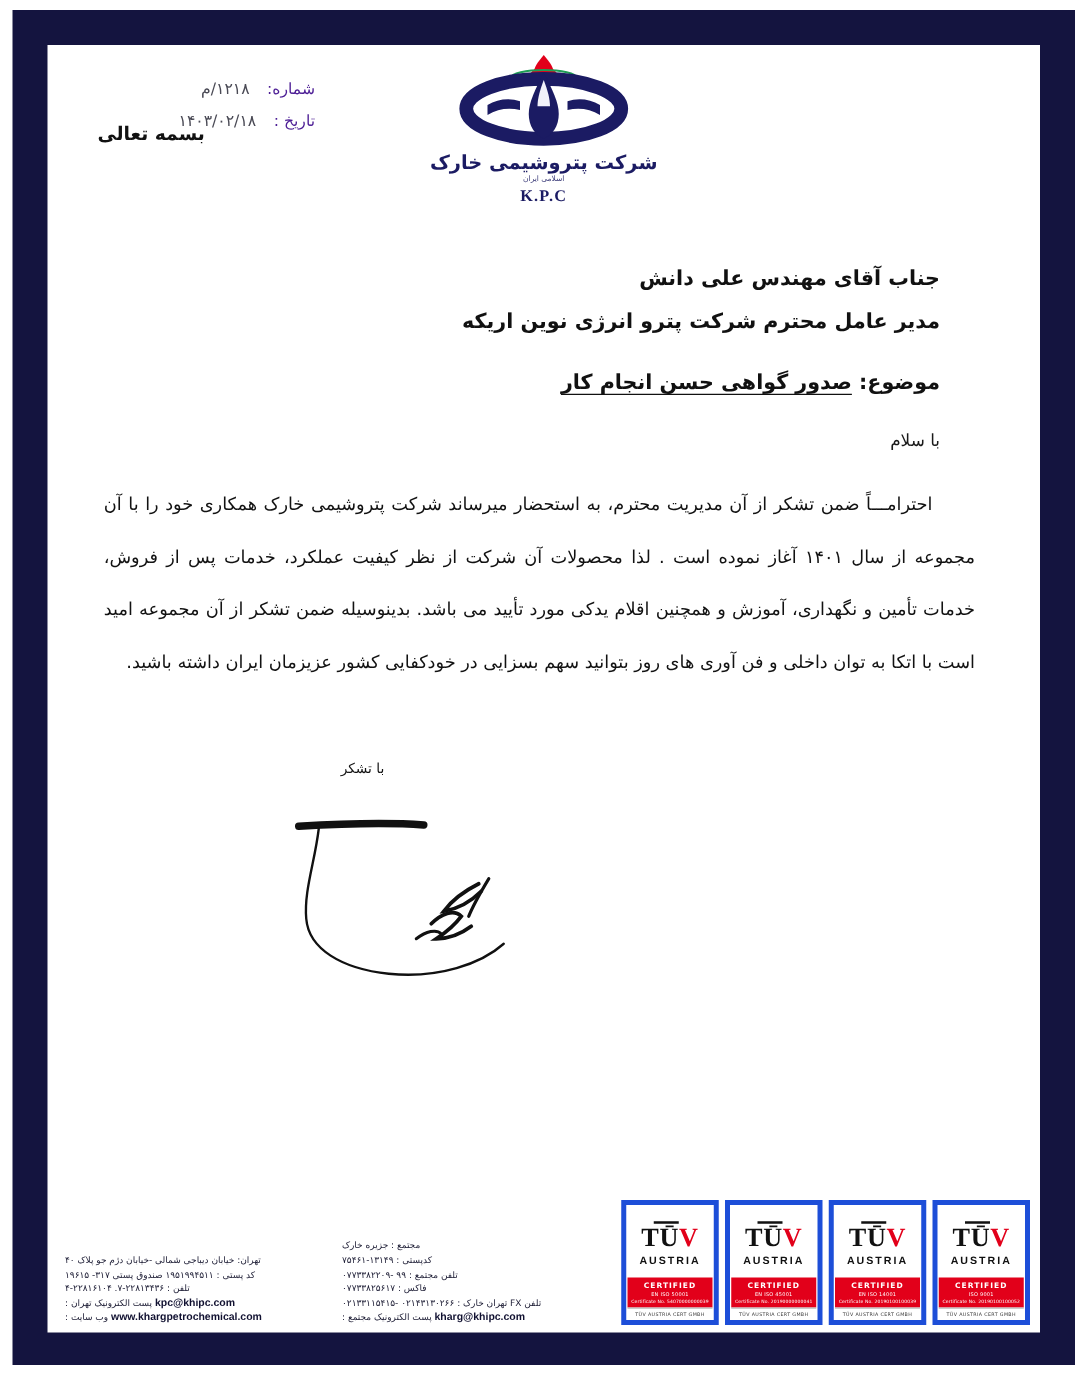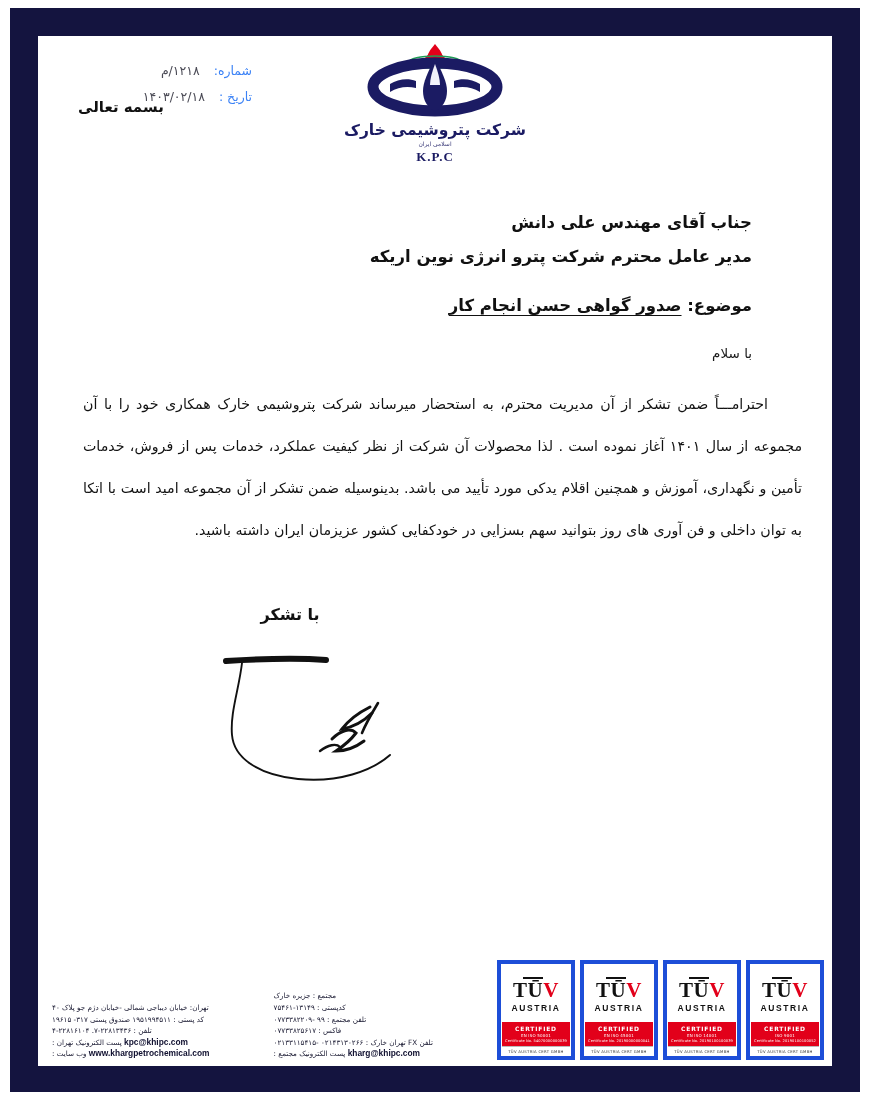--- a/index.html
+++ b/index.html
@@ -58,21 +58,21 @@
     color: #4a4a55;
     font-size: 12.5px;
     line-height: 26px;
   }
   .meta-row {
     display: flex;
     justify-content: flex-start;
     gap: 14px;
     white-space: nowrap;
   }
-  .meta-label { color: #3b82f6; }
+  .meta-label { color: #4c1d95; }
   .meta-value { color: #4a4a55; letter-spacing: .4px; }
 
   
   .logo {
     position: absolute;
     left: 50%;
     transform: translateX(-50%);
     top: 6px;
     width: 190px;
     text-align: center;
@@ -140,21 +140,21 @@
   }
 
   
   .greeting {
     margin: 30px 80px 0 0;
     text-align: right;
     font-size: 13.5px;
     color: #1a1a1a;
   }
   .body-text {
-    margin: 22px 30px 0 45px;
+    margin: 22px 52px 0 45px;
     text-align: justify;
     text-align-last: right;
     font-size: 14.2px;
     line-height: 42px;
     color: #121212;
     text-indent: 34px;
   }
 
   
   .sign-block {
@@ -163,22 +163,22 @@
     text-align: center;
     position: relative;
   }
   .sign-inner {
     display: inline-block;
     text-align: center;
     position: relative;
     left: -145px;
   }
   .sign-thanks {
-    font-size: 16px;
-    font-weight: bold;
+    font-size: 11px;
+    font-weight: normal;
     color: #111;
     line-height: 24px;
   }
   .sign-name {
     font-size: 15px;
     font-weight: bold;
     color: #111;
     line-height: 28px;
   }
   .sign-name .u { text-decoration: underline; text-underline-offset: 3px; }

